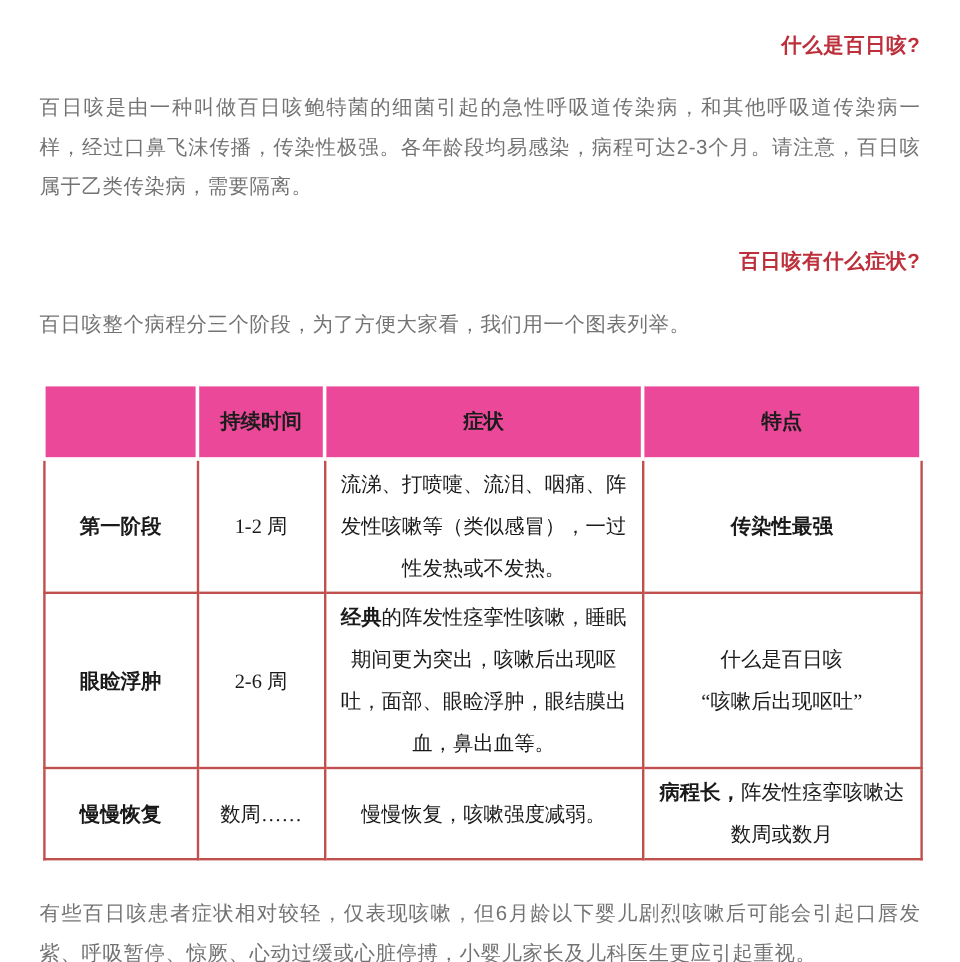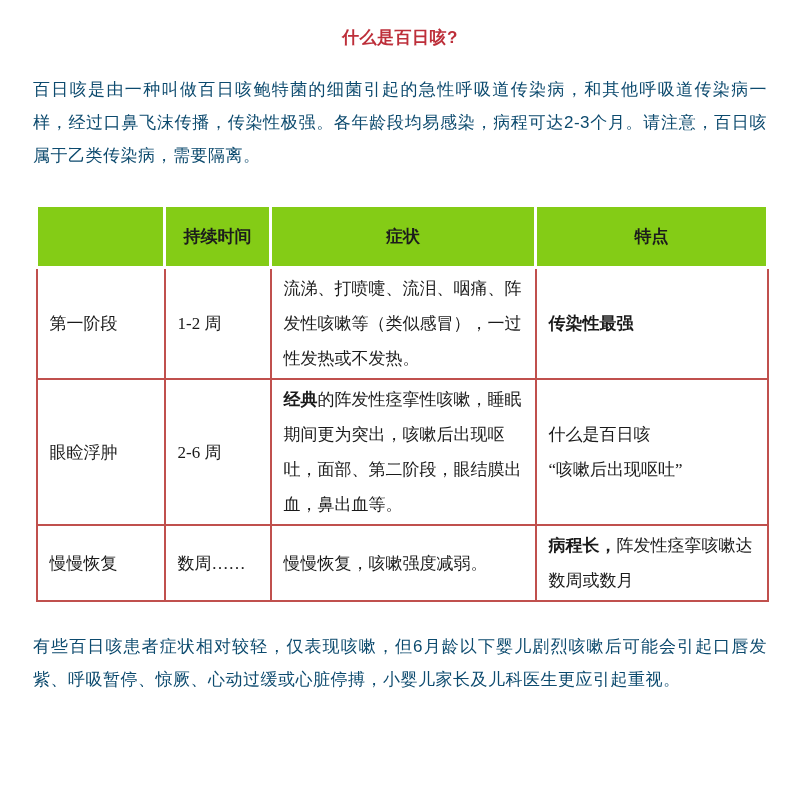--- a/index.html
+++ b/index.html
@@ -10,84 +10,86 @@
   body {
     width: 800px;
     height: 802px;
     overflow: hidden;
     font-family: "Liberation Sans", sans-serif;
   }
   .content {
     padding: 0 33px;
   }
   .sec-title {
-    text-align: center;
+    text-align: right;
     color: #bd2f3a;
     font-weight: bold;
     font-size: 17px;
     line-height: 22px;
     letter-spacing: 0.5px;
   }
   .sec-title.first { margin: 27px 0 0 0; }
   .sec-title.second { margin: 35px 0 0 0; }
   .para {
-    color: #0c4a6e;
+    color: #737373;
     font-size: 17px;
     line-height: 33px;
     letter-spacing: 0.5px;
     text-align: justify;
     margin: 0;
   }
   .para.p1 { margin-top: 24px; }
   .para.p2 { margin-top: 25px; }
   .para.p3 { margin-top: 28px; }
 
   table.stages {
     border-collapse: collapse;
     table-layout: fixed;
     width: 731px;
     margin: 32px 0 0 2px;
     font-family: "Liberation Serif", serif;
     font-size: 17px;
     color: #1a1a1a;
   }
   table.stages th {
-    background: #84cc16;
+    background: #ec4899;
     border: 3px solid #ffffff;
     font-weight: bold;
     color: #1c1c1c;
     text-align: center;
     vertical-align: middle;
     padding: 2px 8px;
   }
   table.stages td {
     border: 2px solid #c0504d;
-    text-align: left;
+    text-align: center;
     vertical-align: middle;
     padding: 2px 12px;
     line-height: 35px;
   }
   .h-head { height: 62px; }
   .h-r1  { height: 106px; }
   .h-r2  { height: 141px; }
   .h-r3  { height: 73px; }
-  .cell-stage { font-weight: normal; }
+  .cell-stage { font-weight: bold; }
   .bold-inline { font-weight: bold; }
   .feature-line2:empty { display: none; }
 </style>
 </head>
 <body>
 
 <div class="content">
 
   <h2 class="sec-title first">什么是百日咳?</h2>
 
   <p class="para p1">百日咳是由一种叫做百日咳鲍特菌的细菌引起的急性呼吸道传染病，和其他呼吸道传染病一样，经过口鼻飞沫传播，传染性极强。各年龄段均易感染，病程可达2-3个月。请注意，百日咳属于乙类传染病，需要隔离。</p>
 
+  <h2 class="sec-title second">百日咳有什么症状?</h2>
 
+  <p class="para p2">百日咳整个病程分三个阶段，为了方便大家看，我们用一个图表列举。</p>
 
   <table class="stages">
     <colgroup>
       <col style="width:128px">
       <col style="width:106px">
       <col style="width:265px">
       <col style="width:232px">
     </colgroup>
     <thead>
       <tr class="h-head">
@@ -100,21 +102,21 @@
     <tbody>
       <tr class="h-r1">
         <td class="cell-stage">第一阶段</td>
         <td>1-2 周</td>
         <td><span class="bold-inline"></span><span>流涕、打喷嚏、流泪、咽痛、阵发性咳嗽等（类似感冒），一过性发热或不发热。</span></td>
         <td><span class="bold-inline">传染性最强</span><span></span></td>
       </tr>
       <tr class="h-r2">
         <td class="cell-stage">眼睑浮肿</td>
         <td>2-6 周</td>
-        <td><span class="bold-inline">经典</span><span>的阵发性痉挛性咳嗽，睡眠期间更为突出，咳嗽后出现呕吐，面部、第二阶段，眼结膜出血，鼻出血等。</span></td>
+        <td><span class="bold-inline">经典</span><span>的阵发性痉挛性咳嗽，睡眠期间更为突出，咳嗽后出现呕吐，面部、眼睑浮肿，眼结膜出血，鼻出血等。</span></td>
         <td><span class="bold-inline"></span><span>什么是百日咳</span><div class="feature-line2">“咳嗽后出现呕吐”</div></td>
       </tr>
       <tr class="h-r3">
         <td class="cell-stage">慢慢恢复</td>
         <td>数周……</td>
         <td><span class="bold-inline"></span><span>慢慢恢复，咳嗽强度减弱。</span></td>
         <td><span class="bold-inline">病程长，</span><span>阵发性痉挛咳嗽达数周或数月</span></td>
       </tr>
     </tbody>
   </table>

